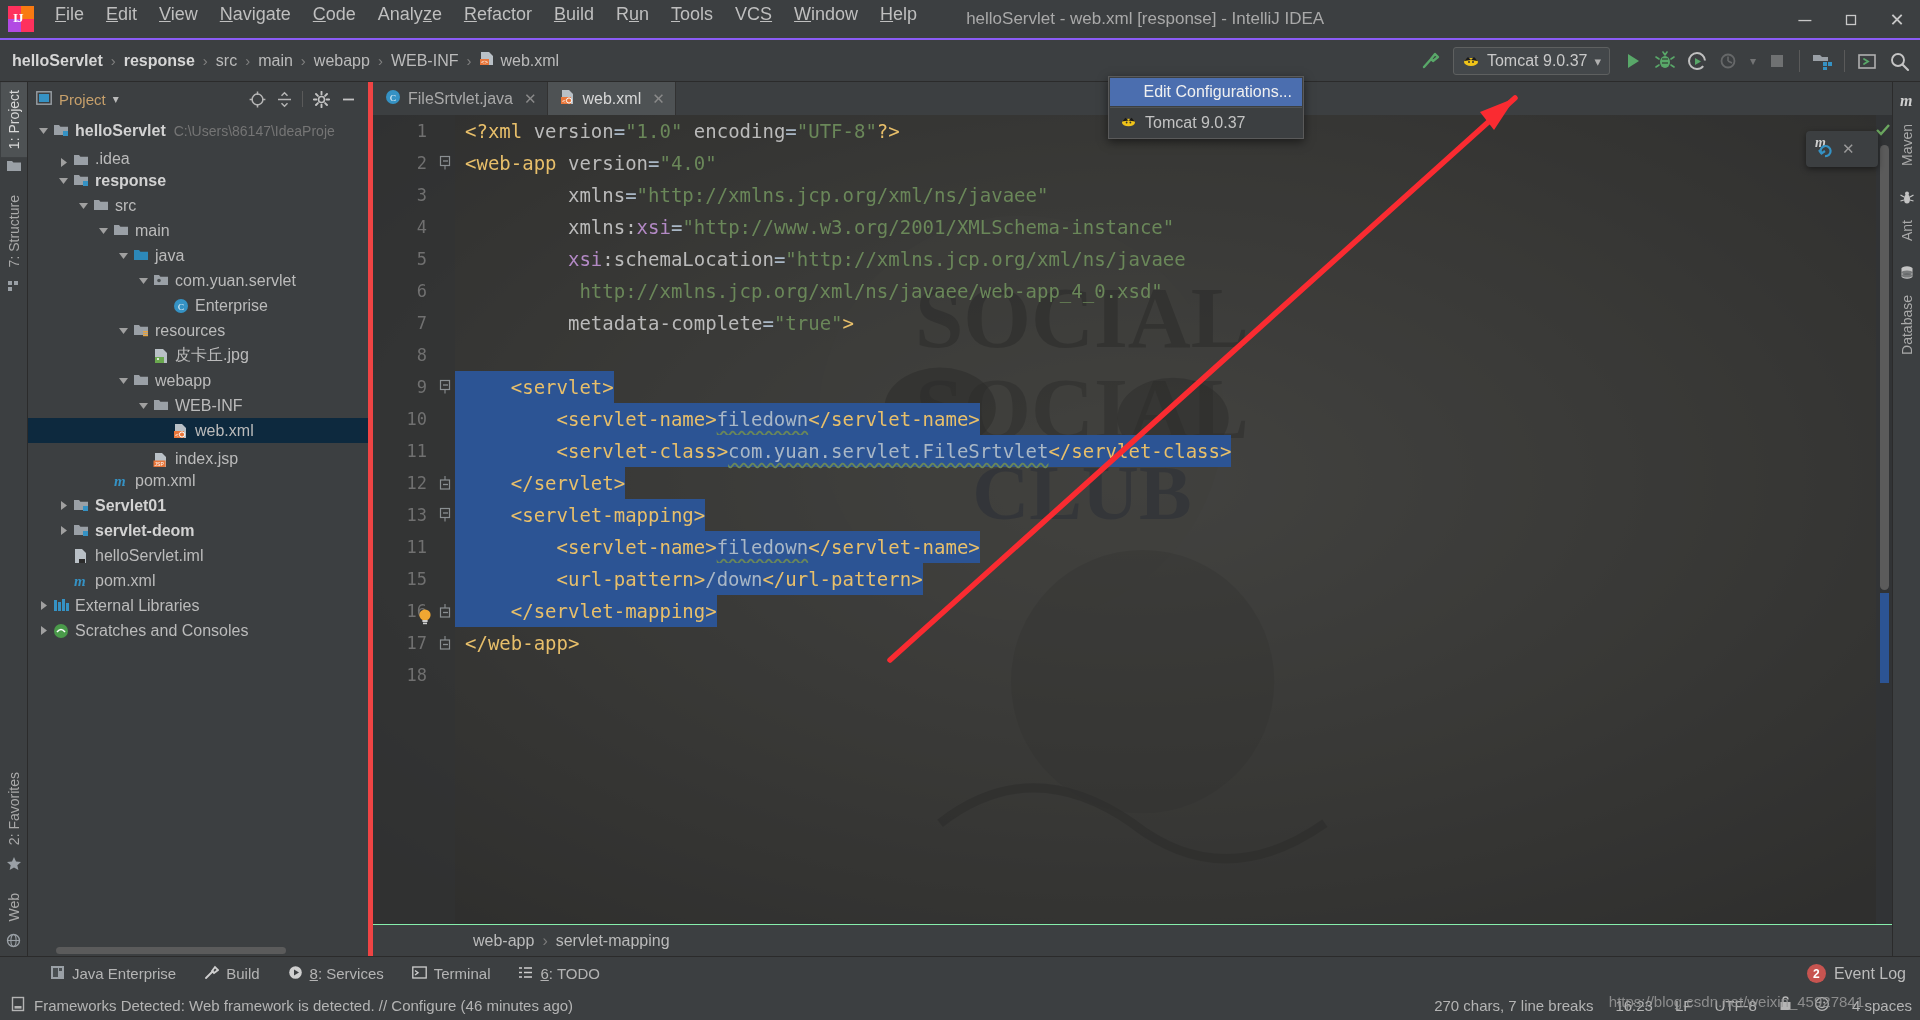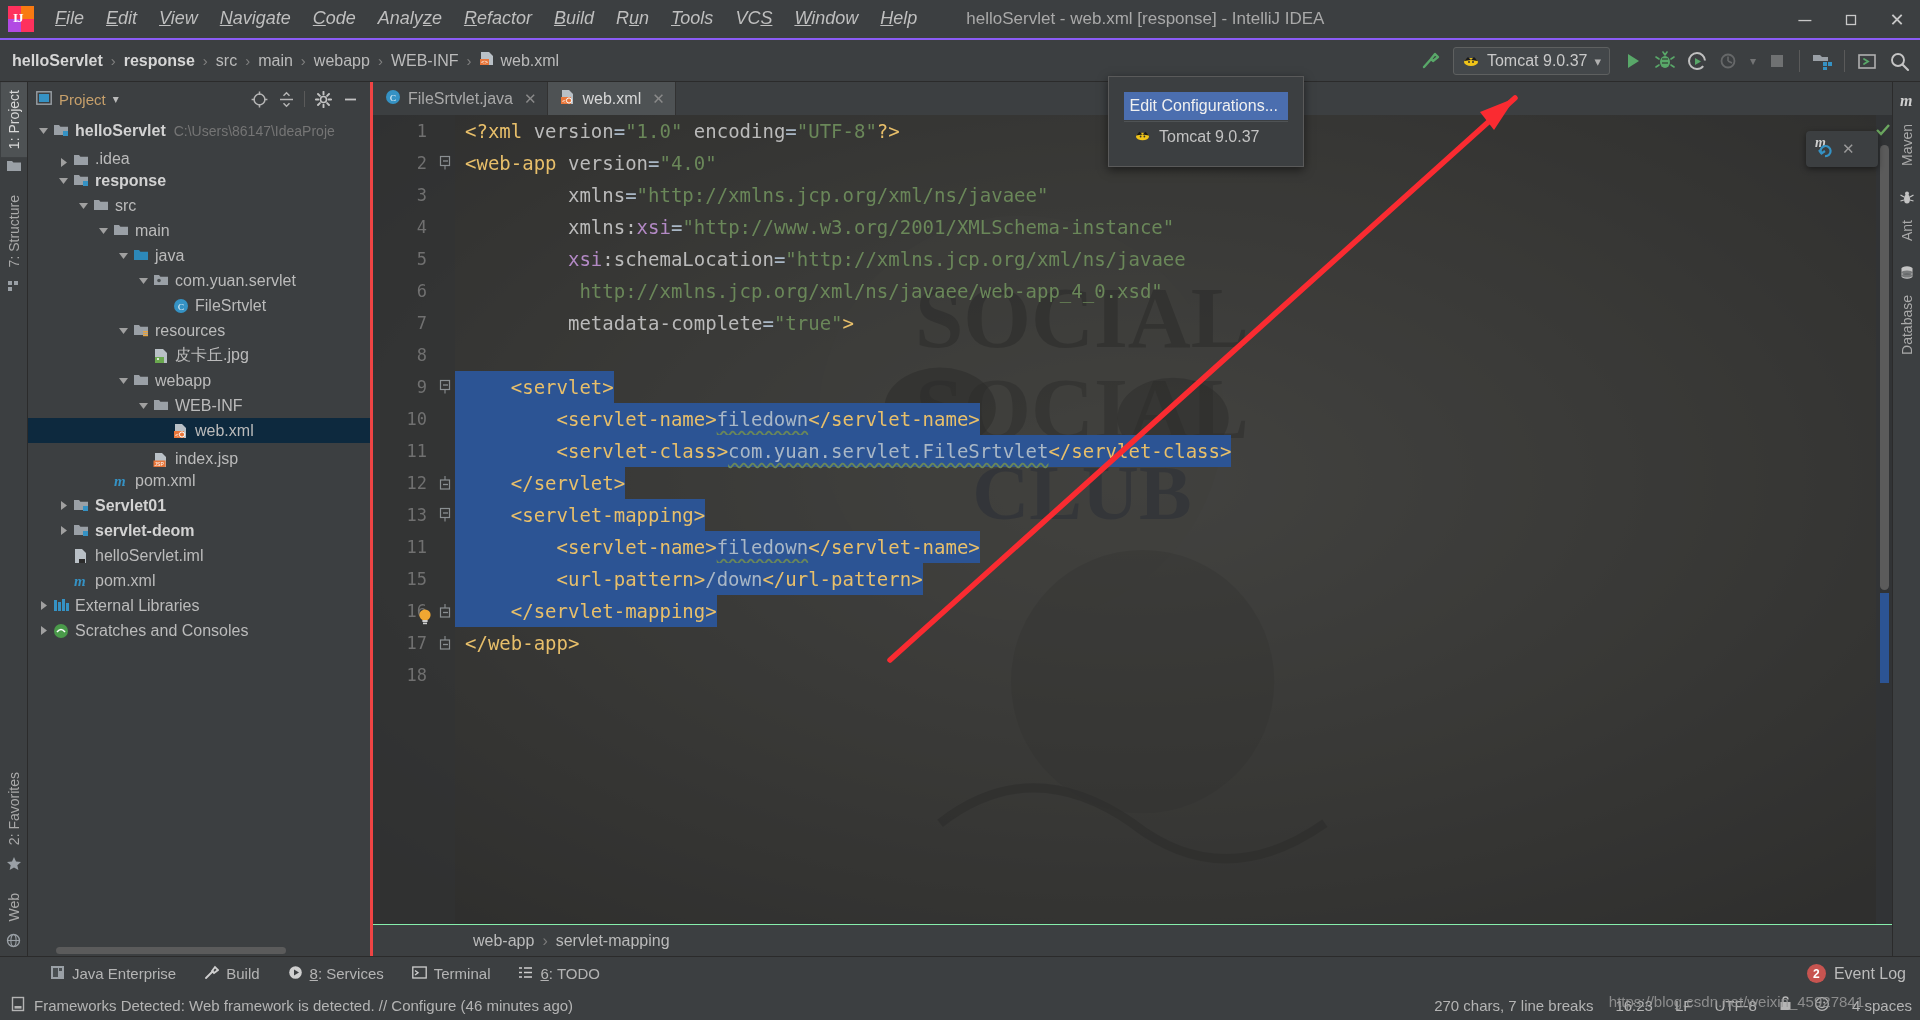--- a/index.html
+++ b/index.html
@@ -18,21 +18,21 @@
     height: 40px; background: #3c3f41; display: flex; align-items: center;
     flex: 0 0 40px; position: relative; border-bottom: 2px solid #8b5cf6;
   }
   .app-logo { width: 26px; height: 26px; margin: 0 10px 0 8px; position: relative; flex: 0 0 auto; }
   .app-logo .sq1 { position:absolute; left:0; top:0; width:13px; height:13px; background:#fe315d; }
   .app-logo .sq2 { position:absolute; right:0; top:0; width:13px; height:13px; background:#f97a12; }
   .app-logo .sq3 { position:absolute; left:0; bottom:0; width:13px; height:13px; background:#b24ae3; }
   .app-logo .sq4 { position:absolute; right:0; bottom:0; width:13px; height:13px; background:#fe315d; }
   .app-logo .ij { position:absolute; left:5px; top:4px; width:16px; height:18px; color:#fff;
     font: 700 13px "Liberation Serif", serif; letter-spacing:-1px; }
-  .menubar { display: flex; align-items: center; height: 100%; font-style: italic; }
+  .menubar { display: flex; height: 100%; }
   .menu-item {
     padding: 4px 11px; font-size: 18px; color: #bfbfbf; cursor: default; line-height: 1.2;
   }
   .menu-item u { text-decoration: underline; }
   .win-title {
     margin-left: 38px; font-size: 17px; color: #a9a9a9; white-space: nowrap;
   }
   .win-buttons { position: absolute; right: 0; top: 0; height: 40px; display: flex; align-items: center; }
   .win-btn { width: 46px; height: 40px; display:flex; align-items:center; justify-content:center;
     color:#c8c8c8; font-size:18px; }
@@ -76,21 +76,21 @@
   .vstrip-bottom { position:absolute; bottom: 4px; left:0; right:0; display:flex; flex-direction:column; align-items:center; }
 
   .vstrip-right {
     width: 28px; flex: 0 0 28px; background: #3c3f41; border-left: 1px solid #2b2b2b;
     display: flex; flex-direction: column; align-items: center; padding-top: 6px;
   }
 
   
   .project-panel {
     width: 345px; flex: 0 0 345px; background: #3c3f41; display: flex; flex-direction: column;
-    border-right: 3px solid #ef4444; min-height: 0;
+    border-right: 5px solid #ef4444; min-height: 0;
   }
   .panel-head {
     height: 34px; flex: 0 0 34px; display: flex; align-items: center; padding: 0 8px; gap: 6px;
   }
   .panel-title { font-size: 15px; color: #c7a06b; display:flex; align-items:center; gap:7px; }
   .panel-actions { margin-left: auto; display: flex; align-items: center; gap: 3px; }
   .pa { width: 24px; height: 24px; display:flex; align-items:center; justify-content:center; }
 
   .tree { flex: 1 1 auto; overflow: hidden; font-size: 16px; padding-top: 2px; position: relative; }
   .trow {
@@ -188,21 +188,21 @@
   .status-right { position:absolute; right: 8px; display:flex; align-items:center; gap: 22px; }
   .sb-item { font-size:15px; color:#b4b4b4; }
 
   
   .overlay { position:absolute; inset:0; pointer-events:none; }
 
   
   .rc-popup {
     position: absolute; z-index: 40; top: 76px; left: 1108px; width: 196px;
     background: #3c3f41; border: 1px solid #5a5a5a; box-shadow: 0 3px 9px rgba(0,0,0,.5);
-    padding: 15px;
+    padding: 1px;
   }
   .rc-item {
     display: flex; align-items: center; gap: 8px; height: 28px; padding: 0 10px;
     font-size: 16px; color: #c3c3c3; white-space: nowrap;
   }
   .rc-item.sel { background: #4b6eaf; color: #f0f0f0; justify-content:flex-end; }
   .rc-divider { height:1px; background:#4f5355; margin: 1px 0; }
 </style>
 </head>
 <body>
@@ -537,21 +537,21 @@
             <span class="tlabel">com.yuan.servlet</span>
           </div>
           <div class="trow" style="padding-left: 128px;">
             <span class="twist"></span>
             <span class="tico">
               <svg width="16" height="16" viewBox="0 0 16 16">
                 <circle cx="8" cy="8" r="7" fill="#3592c4"></circle>
                 <text x="8" y="11.5" font-family="Liberation Serif,serif" font-size="9" fill="#fff" text-anchor="middle">C</text>
               </svg>
             </span>
-            <span class="tlabel">FileSrtvlet</span>
+            <span class="tlabel">Enterprise</span>
           </div>
           <div class="trow" style="padding-left: 88px;">
             <span class="twist">
               <svg width="11" height="11" viewBox="0 0 11 11">
                 <path d="M1 3 L10 3 L5.5 9 Z" fill="#a0a0a0"></path>
               </svg>
             </span>
             <span class="tico">
               <svg width="17" height="15" viewBox="0 0 17 15">
                 <path d="M1 2 h5 l1.4 1.7 H15 V12 H1 Z" fill="#9aa0a6"></path>

